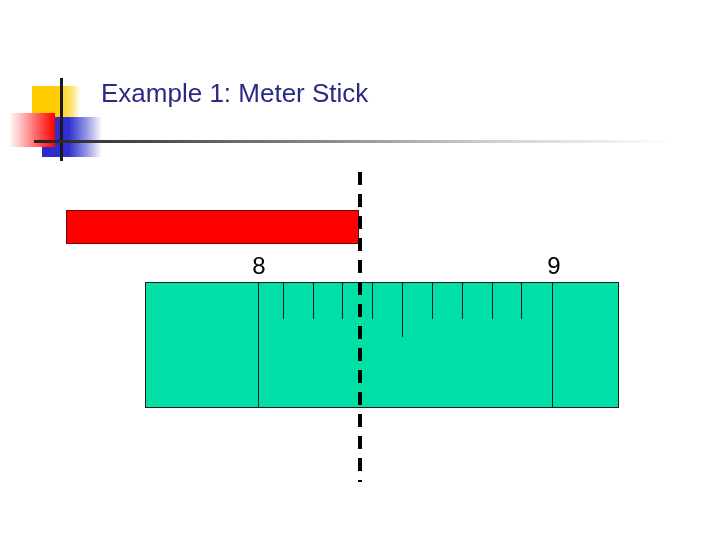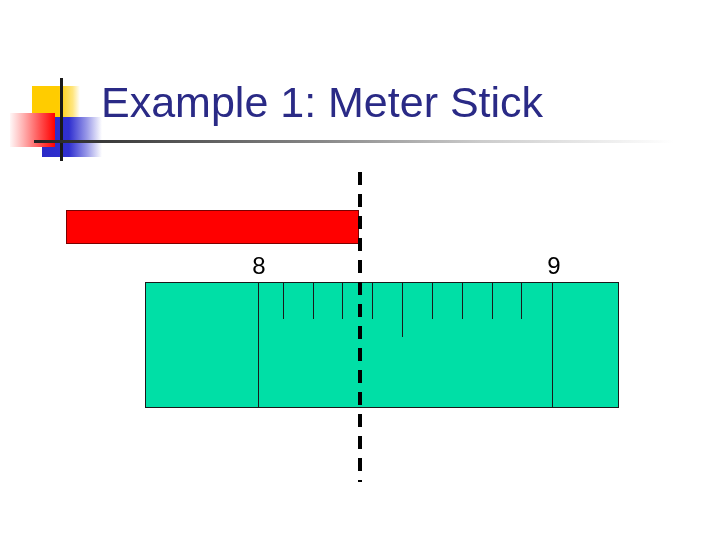--- a/index.html
+++ b/index.html
@@ -33,21 +33,21 @@
       left: 60px; top: 78px; width: 3px; height: 83px;
       background: #1a1a1a;
     }
     .title-underline {
       left: 34px; top: 140px; width: 640px; height: 3px;
       background: linear-gradient(to right, #222 0%, #444 15%, #888 45%, #ccc 70%, rgba(255,255,255,0) 100%);
     }
 
     .slide-title {
       left: 101px; top: 78px;
-      font-size: 43px;
+      font-size: 26px;
       color: #2a2a86;
       white-space: nowrap;
       letter-spacing: 0px;
     }
 
     
     .red-bar {
       left: 66px; top: 210px; width: 293px; height: 34px;
       background: #ff0000;
       border: 1px solid #7a0000;

